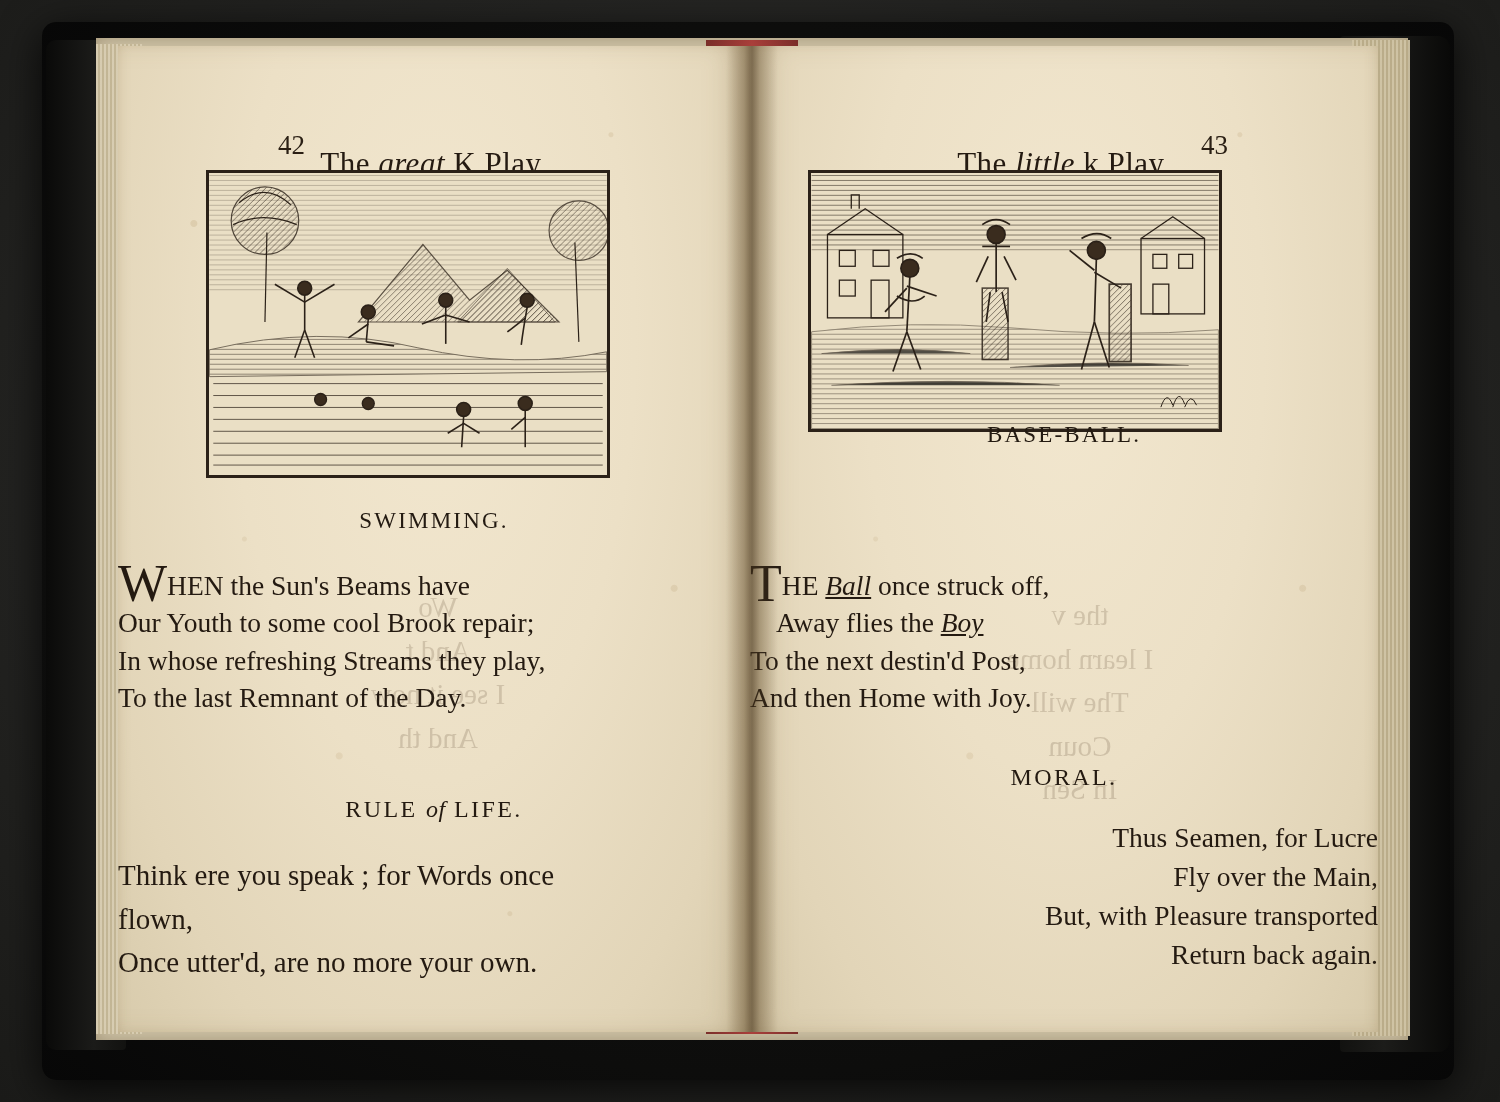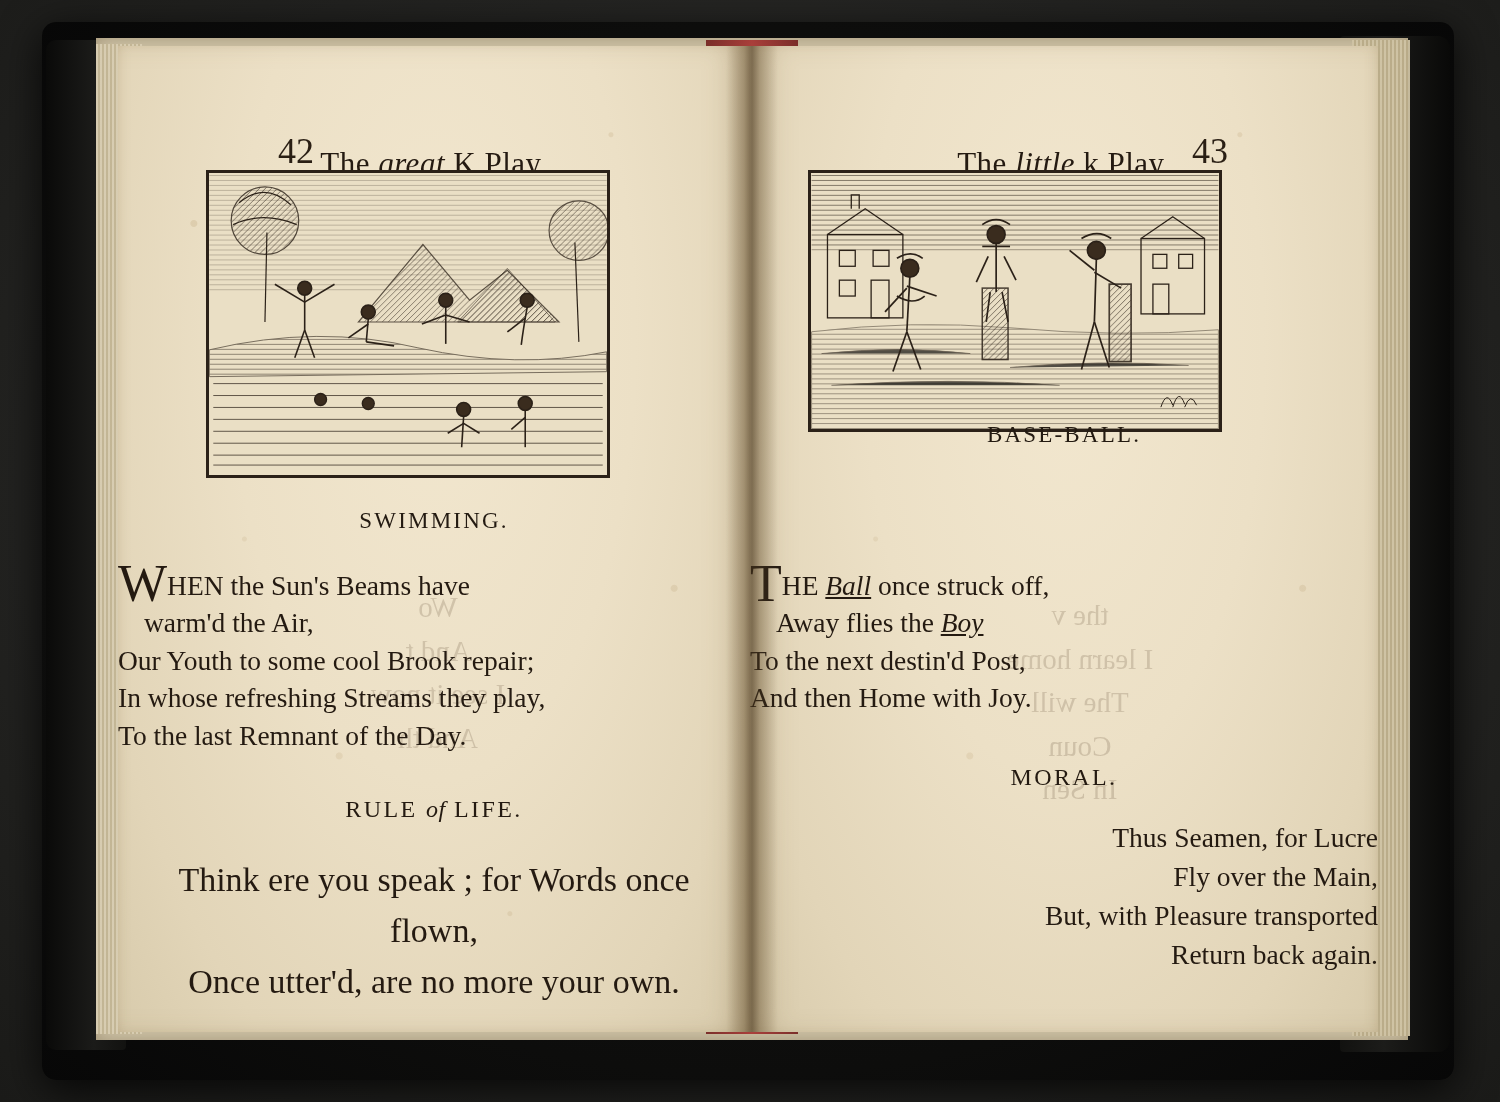--- a/index.html
+++ b/index.html
@@ -149,21 +149,21 @@
     font-size: 31px;
     letter-spacing: .5px;
     color: #241a11;
     white-space: nowrap;
     margin-top: 22px;
   }
   .running-head .ital { font-style: italic; }
   .folio {
     position: absolute;
     top: 84px;
-    font-size: 36px;
+    font-size: 27px;
     color: #2a1f14;
   }
   #folio-left  { left: 160px; }
   #folio-right { right: 150px; }
 
   
   .cut-frame {
     position: absolute;
     top: 124px;
     border: 3px solid #2b2118;
@@ -210,22 +210,22 @@
     width: 100%;
     text-align: center;
     font-size: 24px;
     letter-spacing: 2.4px;
     color: #241a11;
   }
   .subhead .ital { font-style: italic; letter-spacing: 0.5px; }
   #rule-of-life { top: 750px; }
   #moral-head   { top: 718px; }
 
-  #verse-left2  { position:absolute; top: 808px; width:100%; text-align:center;
-                  font-size:34px; line-height:1.5; color:#241a11; }
+  #verse-left2  { position:absolute; top: 808px; width:100%; 
+                  font-size:29px; line-height:1.5; color:#241a11; }
   #verse-right2 { position:absolute; top: 772px; width:100%; text-align:right;
                   font-size:27.5px; line-height:1.42; color:#241a11; }
   #verse-left2 p, #verse-right2 p { margin:0; white-space:nowrap; }
 
   
   .showthrough {
     position: absolute;
     color: rgba(70,52,30,0.18);
     font-size: 29px;
     line-height: 1.5;
@@ -359,21 +359,20 @@
             <path d="M318,239 L318,276"></path>
             <path d="M318,246 L304,258"></path>
           </g>
         </svg>
       </div>
 
       <div class="caption" id="cap-left">SWIMMING.</div>
 
       <div class="verse" id="verse-left">
         <p><span class="dropcap">W</span><span>HEN the Sun's Beams have</span></p>
-        <p class="indent">warm'd the Air,</p>
         <p>Our Youth to some cool Brook repair;</p>
         <p>In whose refreshing Streams they play,</p>
         <p>To the last Remnant of the Day.</p>
       </div>
 
       <div class="subhead" id="rule-of-life">
         <span>RULE </span><span class="ital">of</span><span> LIFE.</span>
       </div>
 
       <div id="verse-left2">

